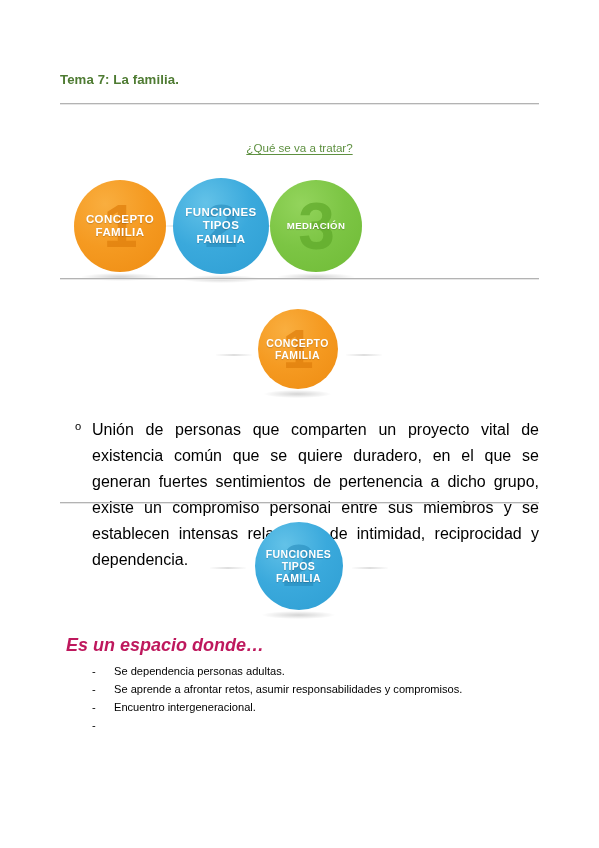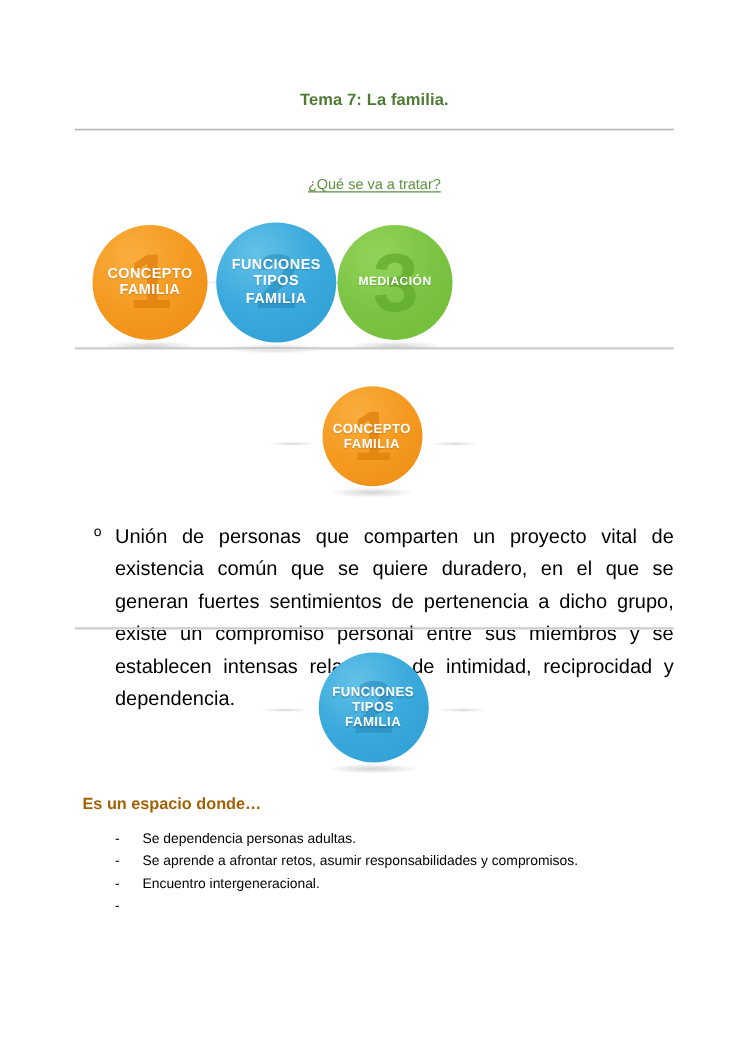--- a/index.html
+++ b/index.html
@@ -27,21 +27,20 @@
 
   .content {
     position: absolute;
     left: 60px;
     top: 0;
     width: 479px;
   }
 
   
   .doc-title {
-    text-align: center;
     font-size: 13.2px;
     font-weight: bold;
     color: #4E7B32;
     letter-spacing: 0.1px;
     margin: 0;
     position: absolute;
     left: 0;
     top: 72px;
     width: 479px;
   }
@@ -212,23 +211,24 @@
     text-align: justify;
     text-justify: inter-word;
     color: #000;
   }
 
   
   .green-head {
     position: absolute;
     left: 6px;
     top: 635px;
-    font-size: 13px;
+    font-size: 18px;
     font-weight: bold;
-    color: #a16207;
+    color: #be185d;
+    font-style: italic;
   }
 
   
   .dash-list {
     position: absolute;
     left: 6px;
     top: 662px;
     width: 473px;
     list-style: none;
     margin: 0;

